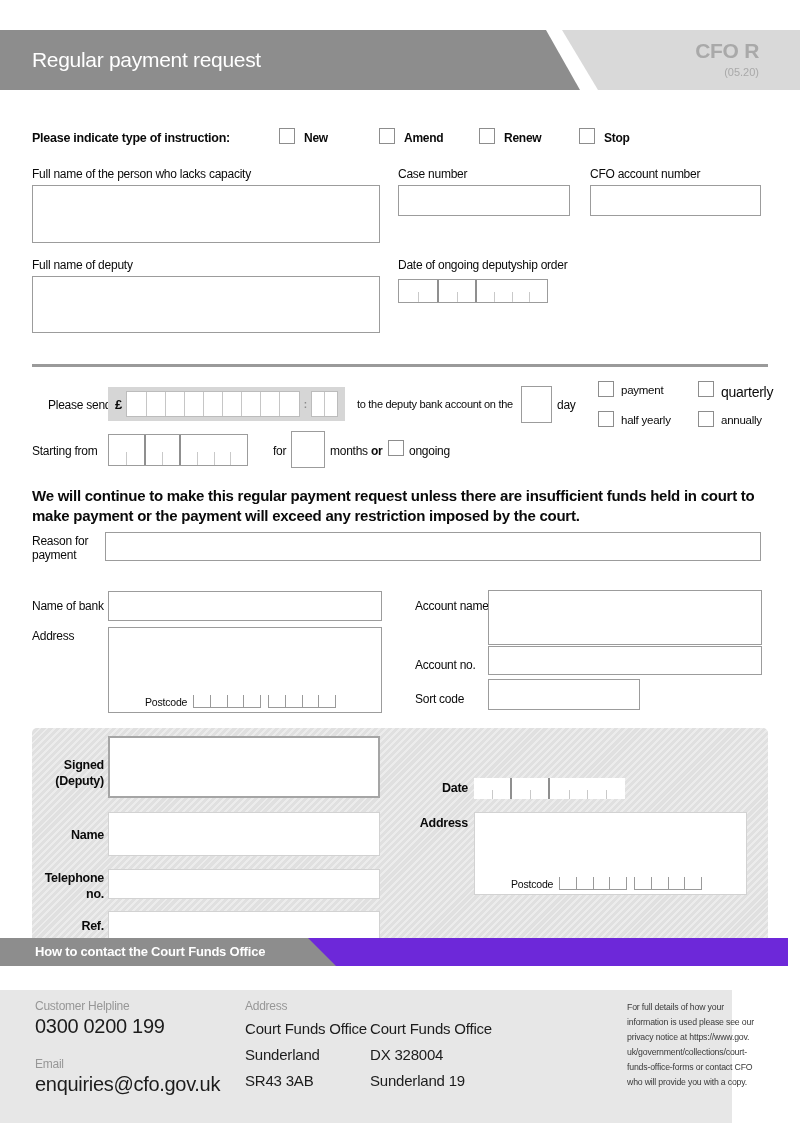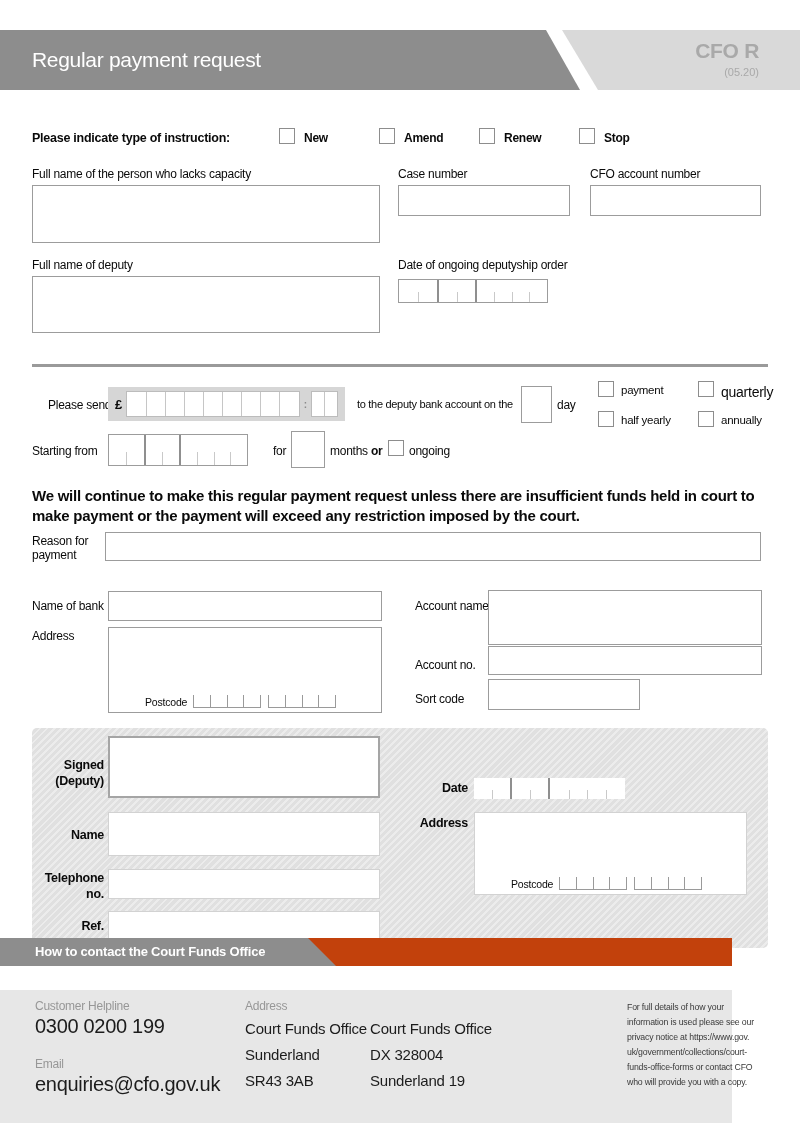--- a/index.html
+++ b/index.html
@@ -155,21 +155,21 @@
   </div>
 
   <div class="lbl b pre r" style="left:0;top:143px;width:72px;font-size:12.5px;line-height:1.25;">Telephone
 no.</div>
   <div class="hbox" style="left:76px;top:141px;width:272px;height:30px;"></div>
 
   <div class="lbl b r" style="left:0;top:191px;width:72px;font-size:12.5px;">Ref.</div>
   <div class="hbox" style="left:76px;top:183px;width:272px;height:29px;"></div>
 </div>
 
-<div class="abs" style="left:0;top:938px;width:732px;height:28px;background:#c2410c;">
+<div class="abs" style="left:0;top:938px;width:788px;height:28px;background:#6d28d9;">
   <div class="abs" style="left:0;top:0;width:360px;height:28px;background:#8d8d8d;clip-path:polygon(0 0,308px 0,336px 28px,0 28px);"></div>
   <div class="abs b" style="left:35px;top:0;line-height:28px;font-size:13px;letter-spacing:-0.2px;color:#ffffff;">How to contact the Court Funds Office</div>
 </div>
 
 <div class="abs" style="left:0;top:990px;width:732px;height:133px;background:#e7e7e7;">
   <div class="lbl" style="left:35px;top:9px;color:#979797;">Customer Helpline</div>
   <div class="abs" style="left:35px;top:25px;font-size:20px;letter-spacing:-0.3px;color:#1c1c1c;white-space:nowrap;">0300 0200 199</div>
   <div class="lbl" style="left:35px;top:67px;color:#979797;">Email</div>
   <div class="abs" style="left:35px;top:83px;font-size:20px;letter-spacing:-0.3px;color:#1c1c1c;white-space:nowrap;">enquiries@cfo.gov.uk</div>
 

